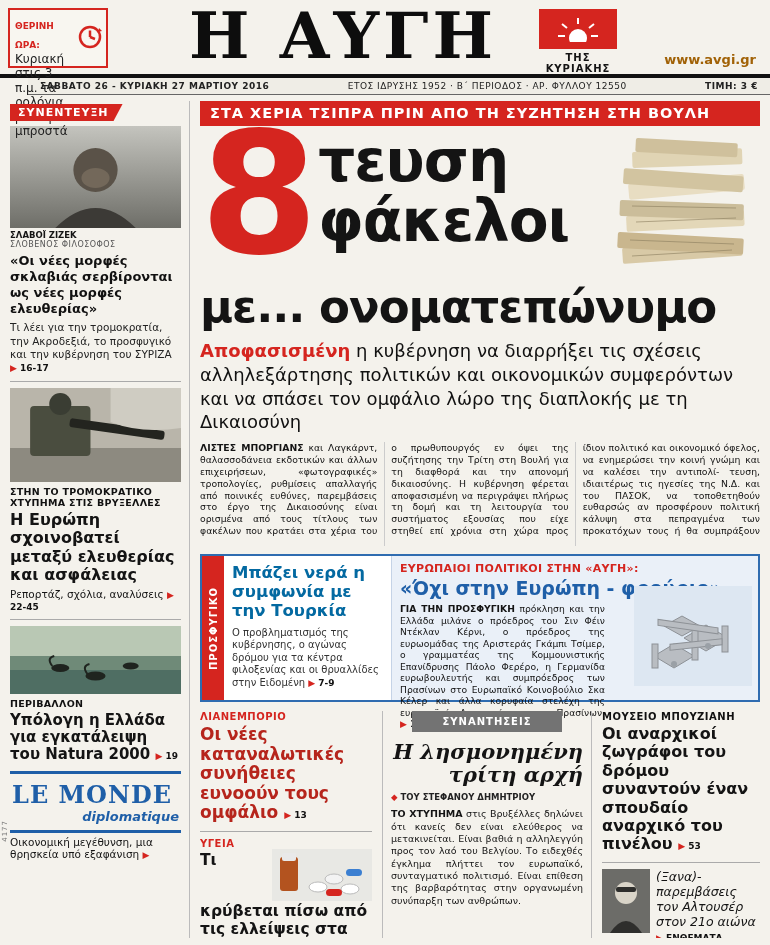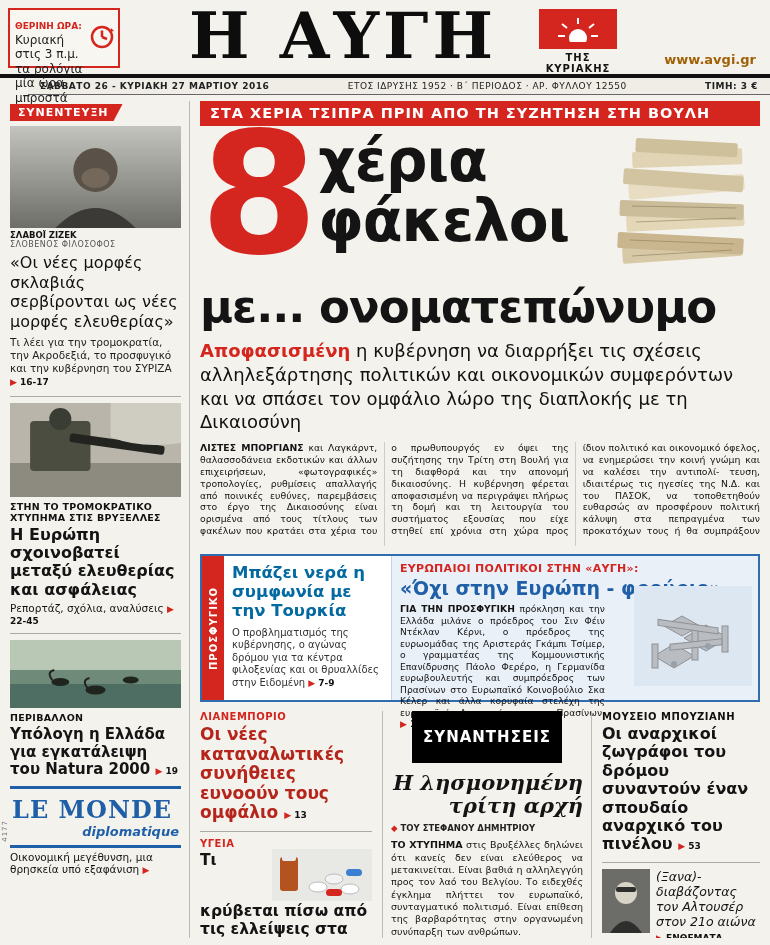--- a/index.html
+++ b/index.html
@@ -5,21 +5,21 @@
   * { margin:0; padding:0; box-sizing:border-box; }
   body { background:#c9c6bf; font-family:"DejaVu Sans", sans-serif; }
   .page {
     position:relative; width:770px; height:945px; margin:0 auto;
     background:#f4f2ec; color:#141414; overflow:hidden;
     box-shadow:0 0 6px rgba(0,0,0,.4);
   }
   
   .header { position:relative; height:78px; border-bottom:4px solid #111; }
   .summer-box {
-    position:absolute; left:8px; top:8px; width:112px; height:60px;
+    position:absolute; left:8px; top:8px; width:100px; height:60px;
     border:2px solid #d5251f; padding:4px 30px 4px 5px; background:#f8f6f0;
   }
   .summer-box .st-title { color:#d5251f; font-weight:bold; font-size:9px; }
   .summer-box .st-text { font-size:12px; line-height:1.2; color:#222; }
   .clock-icon { position:absolute; right:3px; top:14px; }
   .masthead {
     position:absolute; left:168px; top:2px; width:350px; text-align:center;
     font-family:"DejaVu Serif", serif; font-weight:bold; font-size:64px;
     letter-spacing:4px; color:#0d0d0d; line-height:1.05;
   }
@@ -39,21 +39,21 @@
   .content { display:flex; padding:6px 10px 0 10px; gap:10px; height:843px; }
   .sidebar { flex:0 0 180px; border-right:1px solid #bbb; padding-right:8px; overflow:hidden; }
   .main { flex:1; overflow:hidden; }
   
   .tag-red { display:inline-block; background:#d5251f; color:#fff; font-weight:bold;
     font-size:11px; padding:2px 14px 2px 8px; letter-spacing:1px;
     clip-path:polygon(0 0,100% 0,92% 100%,0 100%); }
   .ph { width:100%; display:block; background:#9a9a94; }
   .cap-name { font-size:8.5px; font-weight:bold; margin-top:2px; }
   .cap-role { font-size:8px; color:#555; letter-spacing:.5px; }
-  .sb-quote { font-size:16px; font-weight:normal; line-height:1.22; margin-top:4px; color:#111; }
+  .sb-quote { font-size:13px; font-weight:bold; line-height:1.22; margin-top:4px; color:#111; }
   .sb-text { font-size:10.5px; line-height:1.25; margin-top:5px; color:#222; }
   .pageref { color:#d5251f; font-weight:bold; font-size:9px; }
   .pageref .num { color:#111; }
   .sb-sec { border-top:1px solid #aaa; margin-top:7px; padding-top:6px; }
   .sb-kicker { font-size:9.5px; font-weight:bold; letter-spacing:.3px; margin-top:4px; color:#111; }
   .sb-title { font-size:16px; font-weight:bold; line-height:1.15; margin-top:3px; }
   .sb-sub { font-size:10.5px; margin-top:3px; }
   .lemonde { border-top:3px solid #1f5fa8; border-bottom:3px solid #1f5fa8; padding:6px 2px; margin-top:8px; }
   .lm-1 { color:#1f5fa8; font-family:"DejaVu Serif", serif; font-weight:bold; font-size:24px; letter-spacing:1px; }
   .lm-2 { color:#1f5fa8; font-weight:bold; font-size:13px; text-align:right; font-style:italic; }
@@ -88,22 +88,22 @@
   .bottom-row { display:flex; gap:10px; margin-top:9px; height:238px; }
   .bcolA { flex:0 0 172px; }
   .bcolB { flex:1; border-left:1px solid #bbb; border-right:1px solid #bbb; padding:0 8px; position:relative; }
   .bcolC { flex:0 0 158px; }
   .b-kicker-red { color:#d5251f; font-weight:bold; font-size:10px; letter-spacing:.5px; }
   .b-kicker-blk { color:#111; font-weight:bold; font-size:10px; letter-spacing:.5px; }
   .retail-title { color:#b6251c; font-weight:bold; font-size:17px; line-height:1.15; margin-top:3px; }
   .health { border-top:1px solid #aaa; margin-top:8px; padding-top:6px; }
   .pills { width:100px; height:52px; float:right; margin:0 0 2px 4px; }
   .health-title { font-weight:bold; font-size:15.5px; line-height:1.15; margin-top:3px; clear:none; }
-  .meet-tab { background:#000000; color:#fff; font-weight:bold; font-size:15px;
-    letter-spacing:1px; text-align:center; padding:17px 0; width:150px; margin:0 auto; }
+  .meet-tab { background:#737373; color:#fff; font-weight:bold; font-size:10px;
+    letter-spacing:1px; text-align:center; padding:5px 0; width:150px; margin:0 auto; }
   .meet-title { font-family:"DejaVu Serif", serif; font-style:italic; font-weight:bold;
     font-size:21px; line-height:1.1; margin-top:8px;text-align:right; }
   .meet-byline { font-size:8.5px; font-weight:bold; margin-top:6px; color:#222; }
   .meet-byline::before { content:"◆ "; color:#d5251f; }
   .meet-text { font-size:9.5px; line-height:1.3; text-align:justify; margin-top:6px; }
   .meet-text .lead-caps { font-weight:bold; }
   .museum-title { font-weight:bold; font-size:16px; line-height:1.15; margin-top:3px; }
   .althusser { border-top:1px solid #aaa; margin-top:8px; padding-top:6px; display:flex; gap:6px; }
   .alth-photo { flex:0 0 48px; height:64px; }
   .alth-text { font-style:italic; font-size:12.5px; line-height:1.2; }
@@ -231,21 +231,21 @@
       </div>
     </aside>
 
     <main class="main">
       <div class="banner">ΣΤΑ ΧΕΡΙΑ ΤΣΙΠΡΑ ΠΡΙΝ ΑΠΟ ΤΗ ΣΥΖΗΤΗΣΗ ΣΤΗ ΒΟΥΛΗ</div>
 
       <div class="headline">
         <div class="hl-top">
           <div class="num8">8</div>
           <div class="hl-words">
-            <div>χέρια</div>
+            <div>τευση</div>
             <div>φάκελοι</div>
           </div>
           <div class="folders-photo">
             <svg width="100%" height="100%" viewBox="0 0 168 152" preserveAspectRatio="none">
               <rect width="168" height="152" fill="#f4f2ec"></rect>
               <g>
                 <rect x="30" y="118" width="120" height="16" rx="2" fill="#d8c9a6" transform="rotate(-4 30 118)"></rect>
                 <rect x="26" y="102" width="126" height="16" rx="2" fill="#c9b econ" transform="rotate(3 26 102)" opacity="0"></rect>
                 <rect x="26" y="102" width="126" height="16" rx="2" fill="#c9b68e" transform="rotate(3 26 102)"></rect>
                 <rect x="34" y="86" width="118" height="16" rx="2" fill="#e3d7b8" transform="rotate(-3 34 86)"></rect>
@@ -363,21 +363,21 @@
           <div class="althusser">
             <div class="alth-photo">
               <svg width="100%" height="100%" viewBox="0 0 48 64" preserveAspectRatio="none">
                 <rect width="48" height="64" fill="#6c6c68"></rect>
                 <circle cx="24" cy="24" r="11" fill="#d9d4c8"></circle>
                 <path d="M8 64 Q24 40 40 64 Z" fill="#2e2e2c"></path>
                 <rect x="14" y="18" width="20" height="5" rx="2" fill="#2e2e2c"></rect>
               </svg>
             </div>
             <div class="alth-text">
-              <span>(Ξανα)- διαβάζοντας τον Αλτουσέρ στον 21ο αιώνα</span>
+              <span>(Ξανα)- παρεμβάσεις τον Αλτουσέρ στον 21ο αιώνα</span>
               <div class="pageref" style="font-style:normal;margin-top:4px;">
                 <span>▶</span> <span class="num">ΕΝΘΕΜΑΤΑ</span>
               </div>
             </div>
           </div>
         </div>
       </div>
     </main>
   </div>
 </div>

